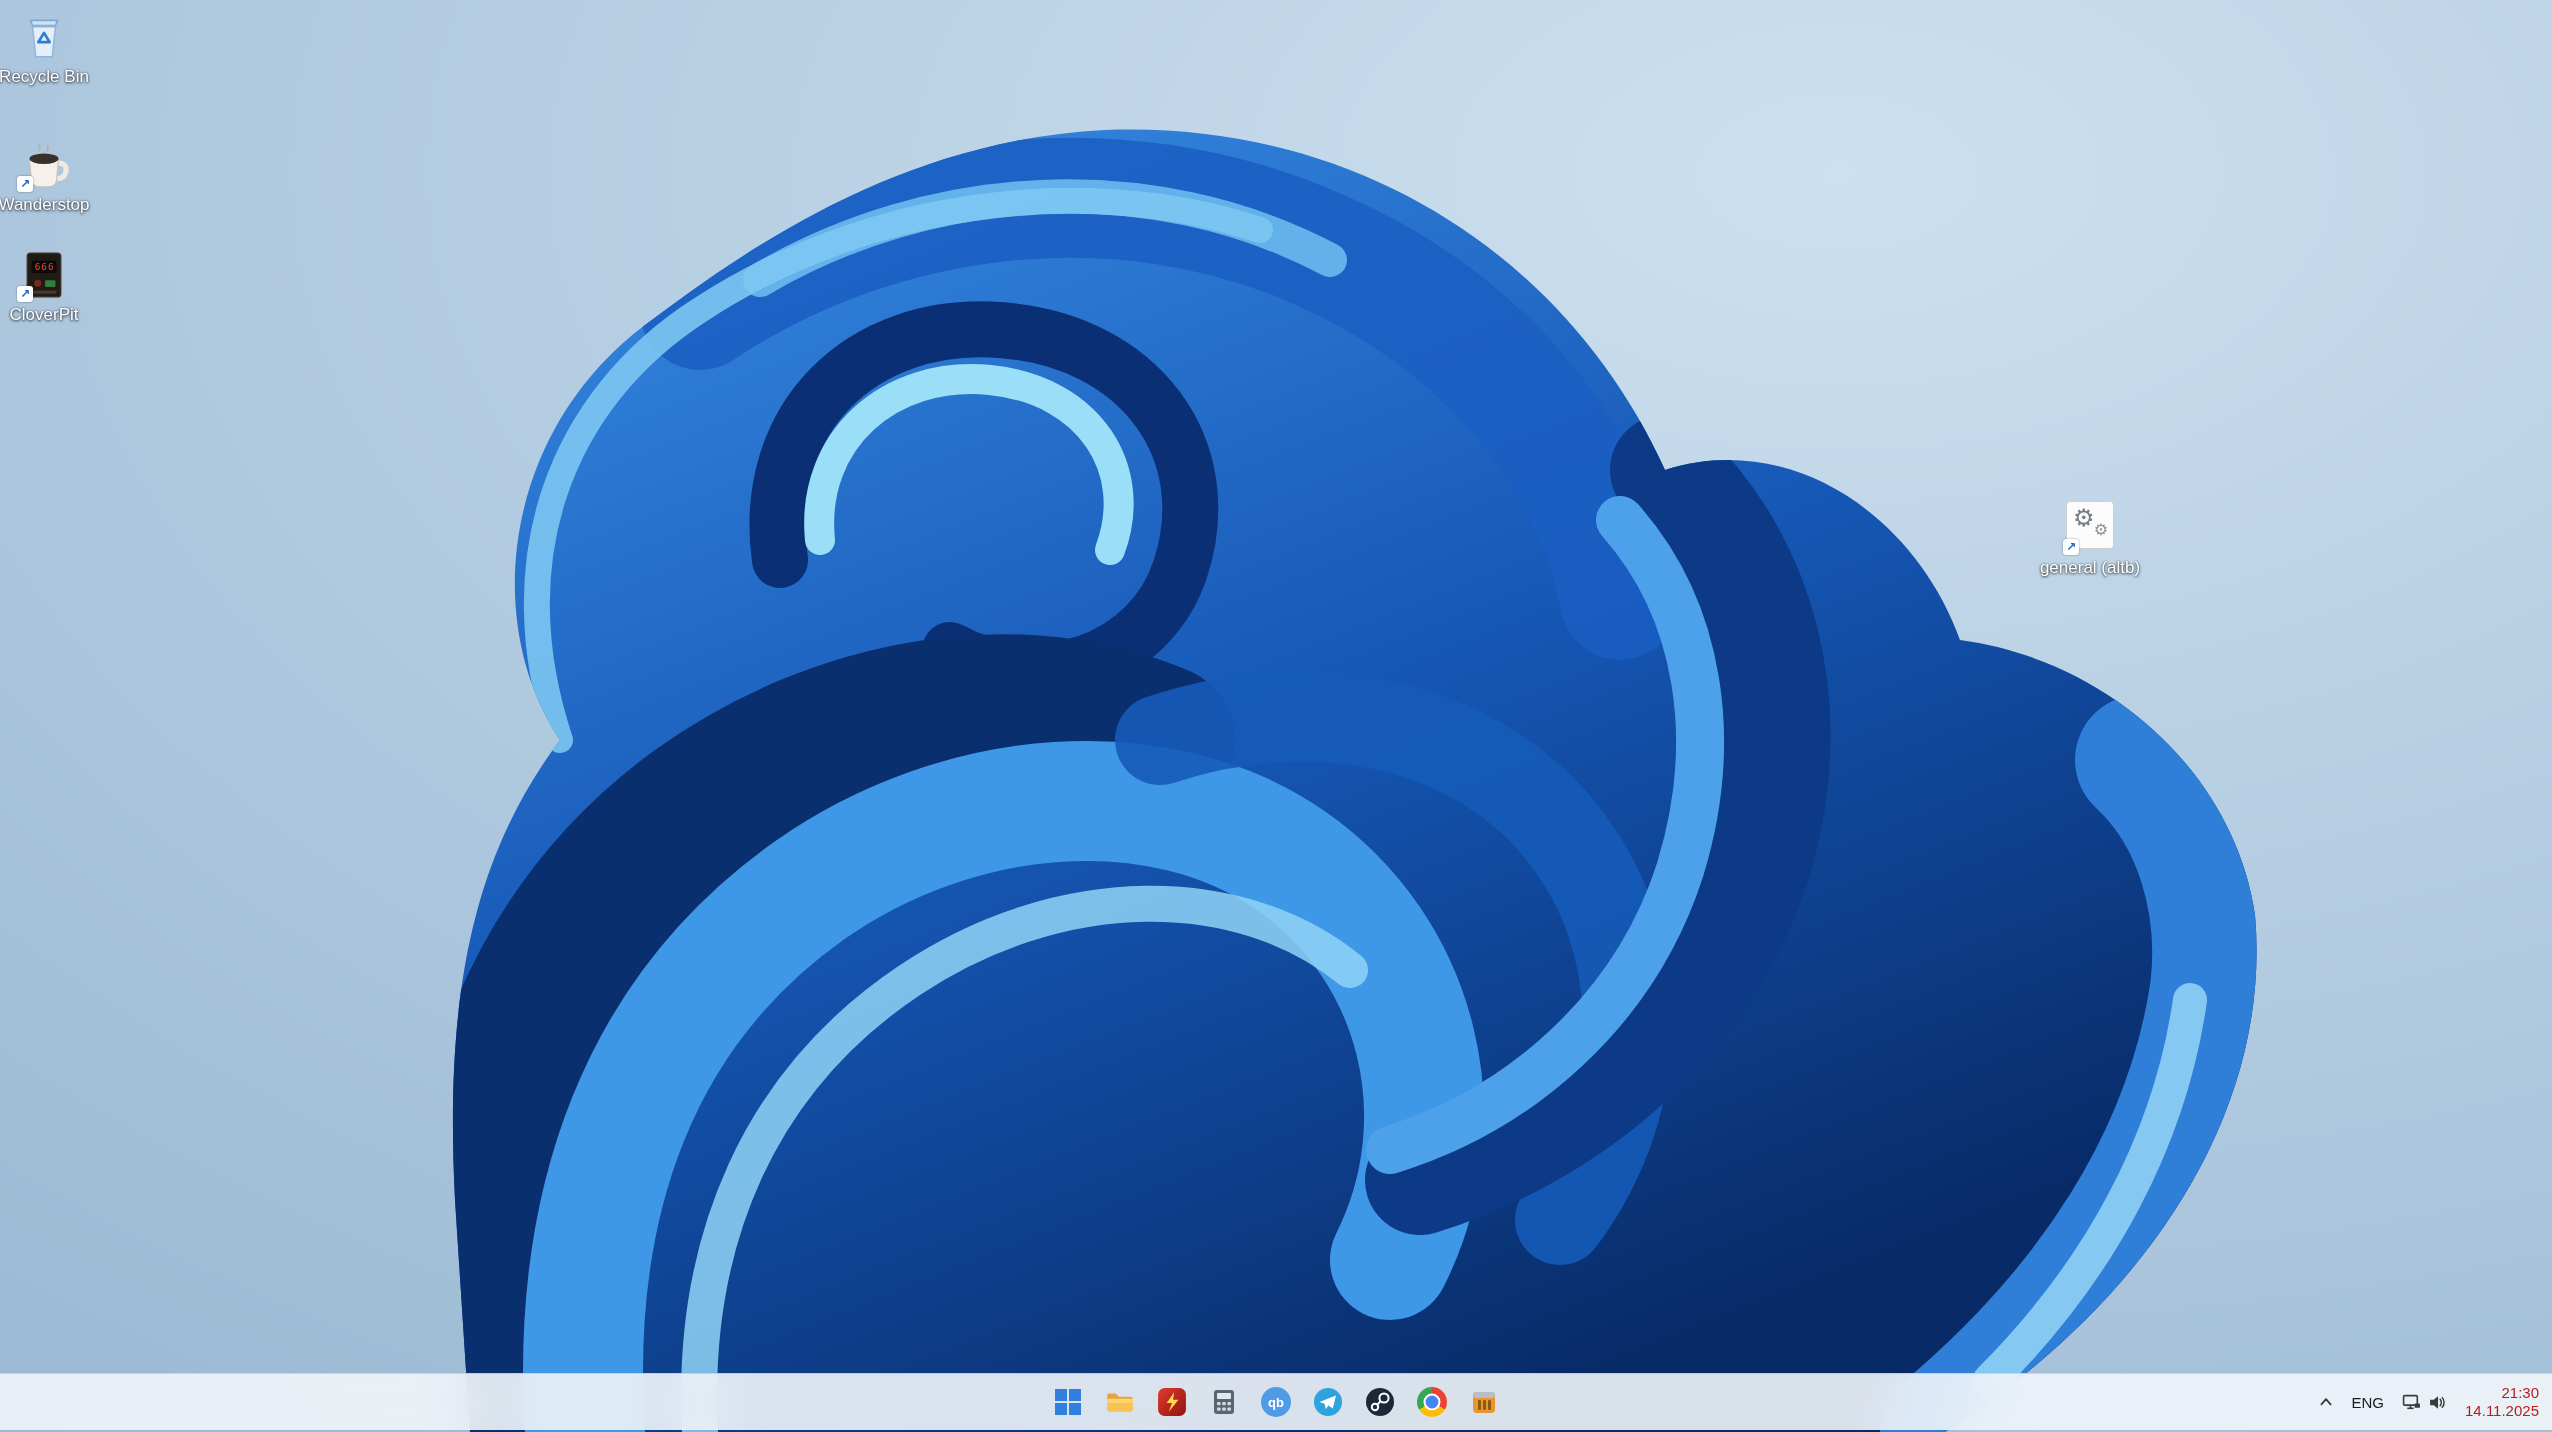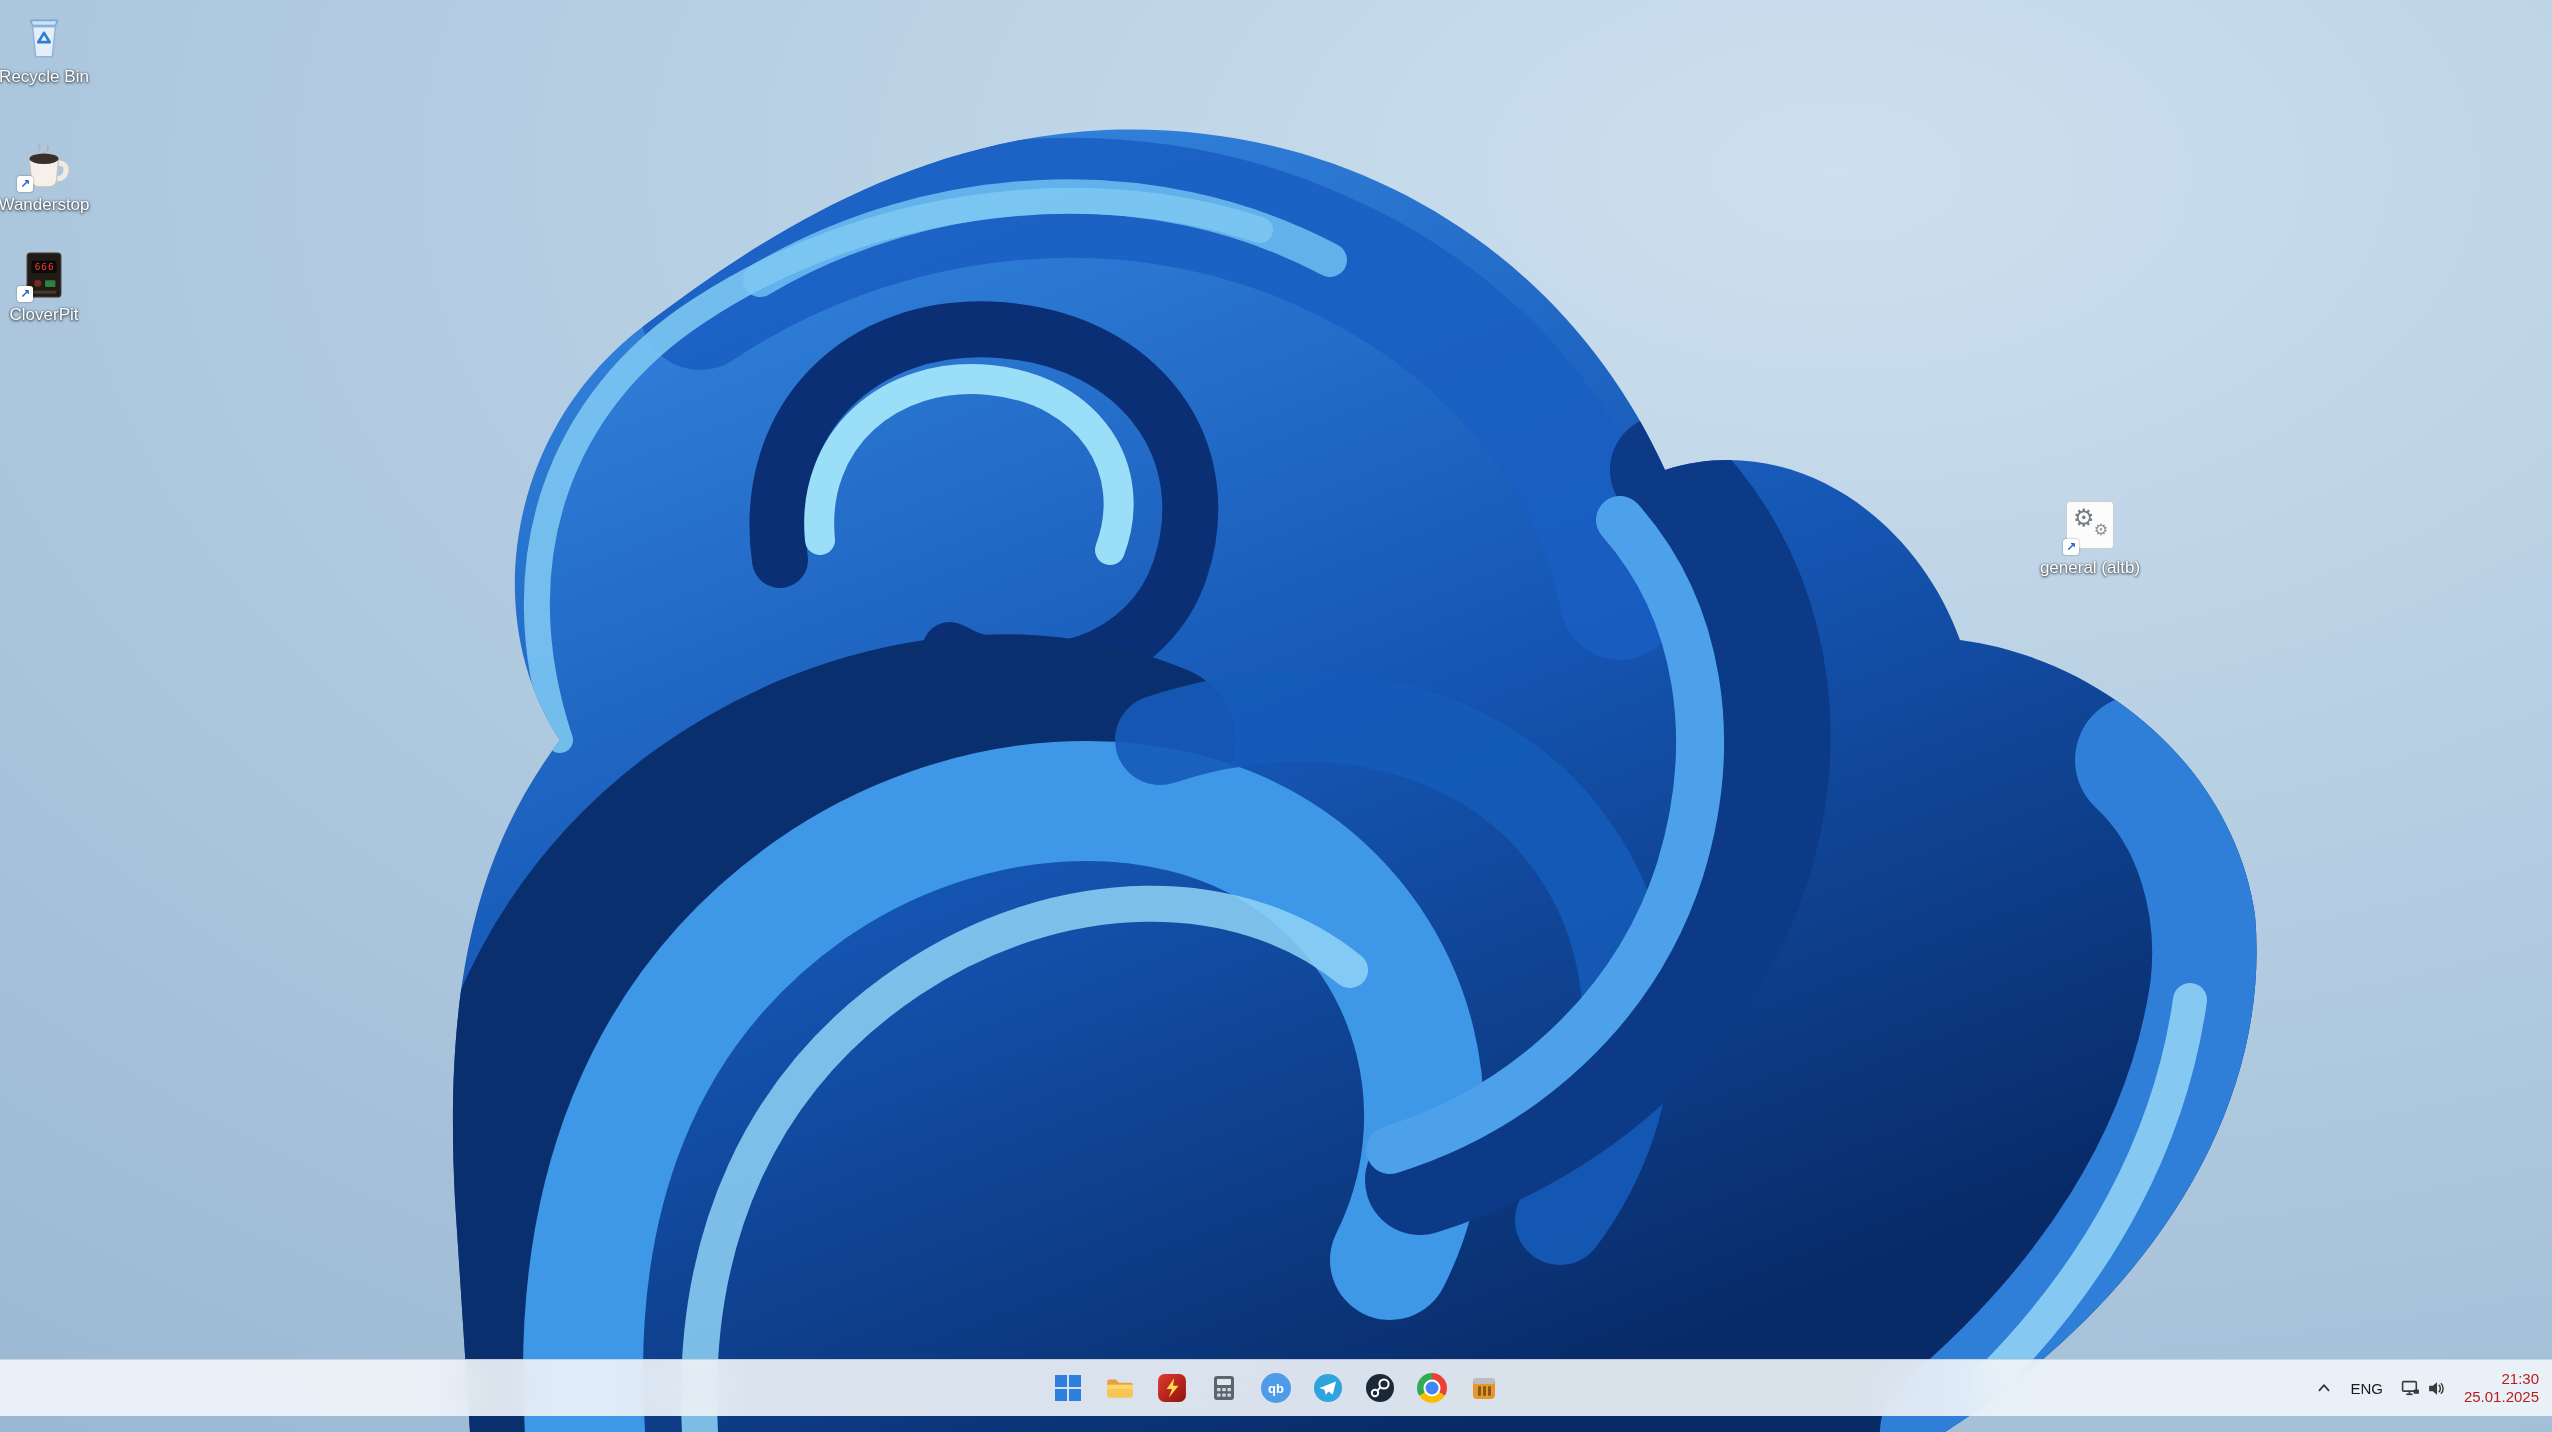--- a/index.html
+++ b/index.html
@@ -26,21 +26,21 @@
     font-size:12px;font-weight:bold;color:#1966c8;font-family:"DejaVu Sans",sans-serif;
   }
   .gicon{
     width:48px;height:48px;margin:3px auto 0;background:#fcfcfc;border:1px solid #cfcfcf;
     border-radius:4px;position:relative;box-sizing:border-box;
   }
   .gear1{position:absolute;left:6px;top:2px;font-size:24px;color:#787d83;font-family:"DejaVu Sans",sans-serif;}
   .gear2{position:absolute;right:5px;top:18px;font-size:16px;color:#8d9298;font-family:"DejaVu Sans",sans-serif;}
   
   .taskbar{
-    position:absolute;left:0;right:0;bottom:16px;height:56px;
+    position:absolute;left:0;right:0;bottom:2px;height:56px;
     background:rgba(241,245,250,.9);
     -webkit-backdrop-filter:blur(20px);backdrop-filter:blur(20px);
     border-top:1px solid rgba(110,130,155,.25);
   }
   .tb-center{
     position:absolute;left:50%;top:0;transform:translateX(-50%);
     height:56px;display:flex;align-items:center;gap:6px;
   }
   .tb-btn{
     width:46px;height:46px;border:none;background:transparent;border-radius:7px;
@@ -272,19 +272,19 @@
         </svg>
         <svg width="19" height="19" viewBox="0 0 18 18">
           <polygon points="2,6.5 5.5,6.5 9.5,3 9.5,15 5.5,11.5 2,11.5" fill="#3a3a3a"></polygon>
           <path d="M11.5 6 C13 7.3 13 10.7 11.5 12 M13.5 4.5 C15.8 6.5 15.8 11.5 13.5 13.5" fill="none" stroke="#3a3a3a" stroke-width="1.4" stroke-linecap="round"></path>
         </svg>
       </button>
 
       <button class="tray-btn">
         <span class="clock">
           <span>21:30</span>
-          <span>25.01.2025</span>
+          <span>14.11.2025</span>
         </span>
       </button>
 
     </div>
   </div>
 </div>
 
 </body></html>

